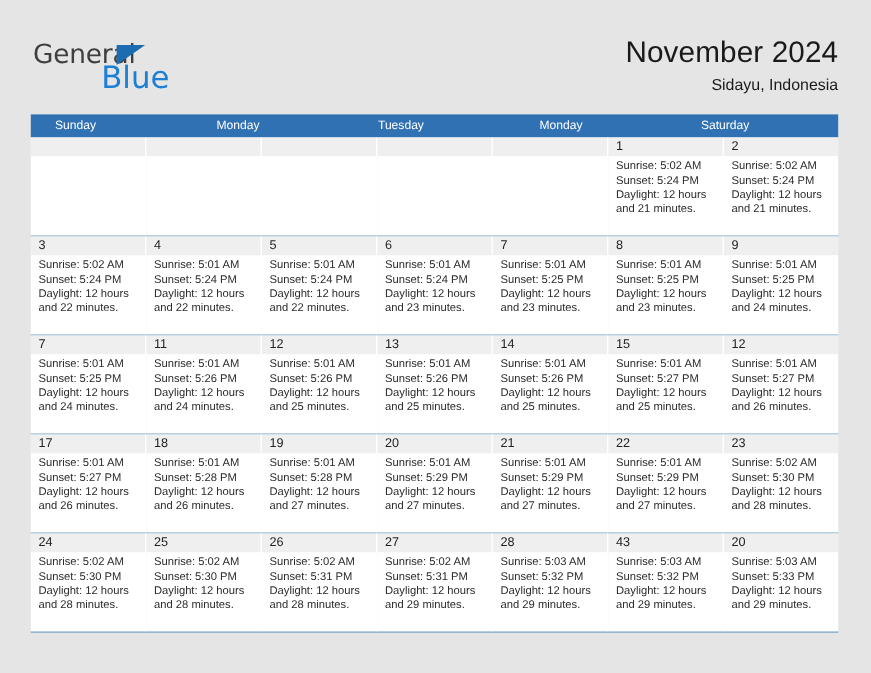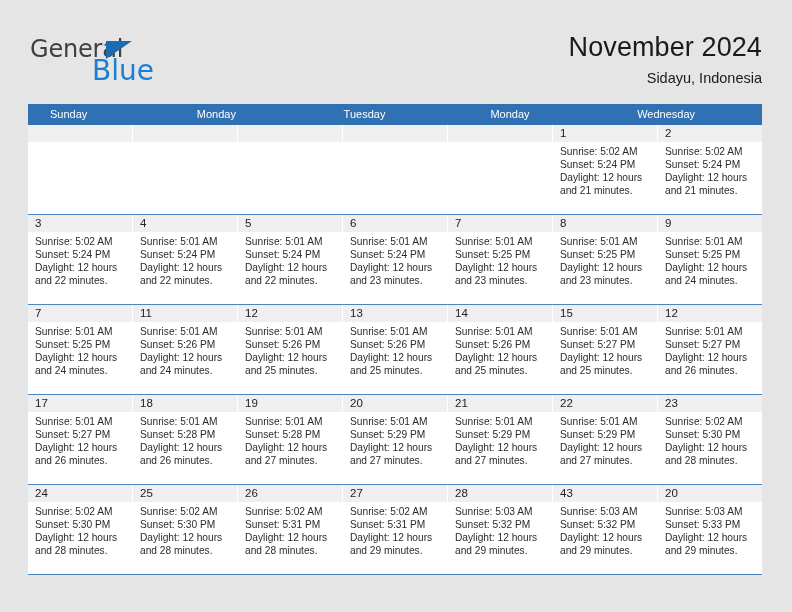--- a/index.html
+++ b/index.html
@@ -171,21 +171,21 @@
     </div>
 
   </div>
 
   <div class="calendar">
     <div class="weekdays">
         <div class="weekday">Sunday</div>
         <div class="weekday">Monday</div>
         <div class="weekday">Tuesday</div>
         <div class="weekday">Monday</div>
-        <div class="weekday">Wednesday</div>
+        <div class="weekday">Saturday</div>
       </div>
     <div id="weeks-container">
         <div class="week">
           <div class="daycell empty">
             <div class="daynum-band">
               <div class="daynum"></div>
             </div>
           </div>
           <div class="daycell empty">
             <div class="daynum-band">

